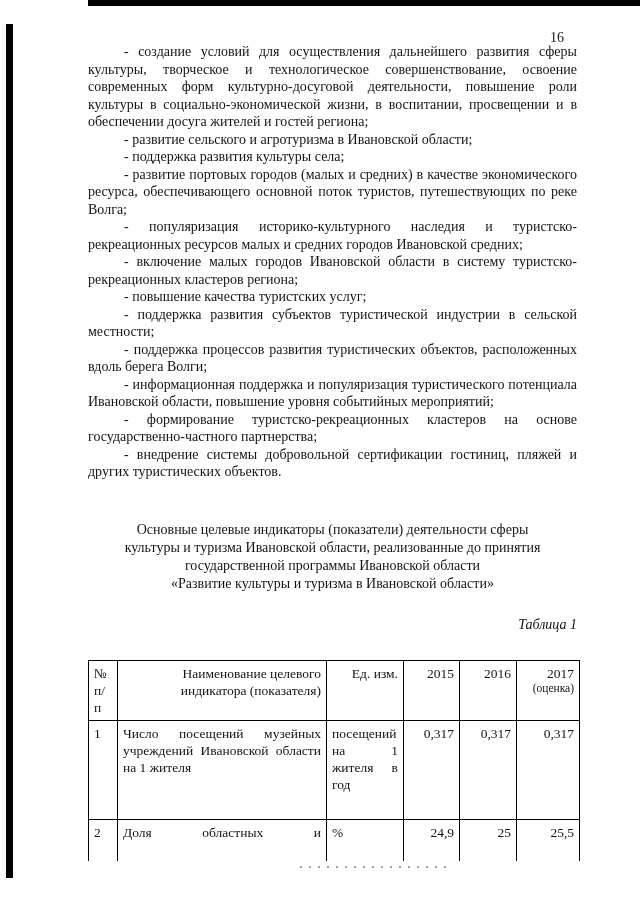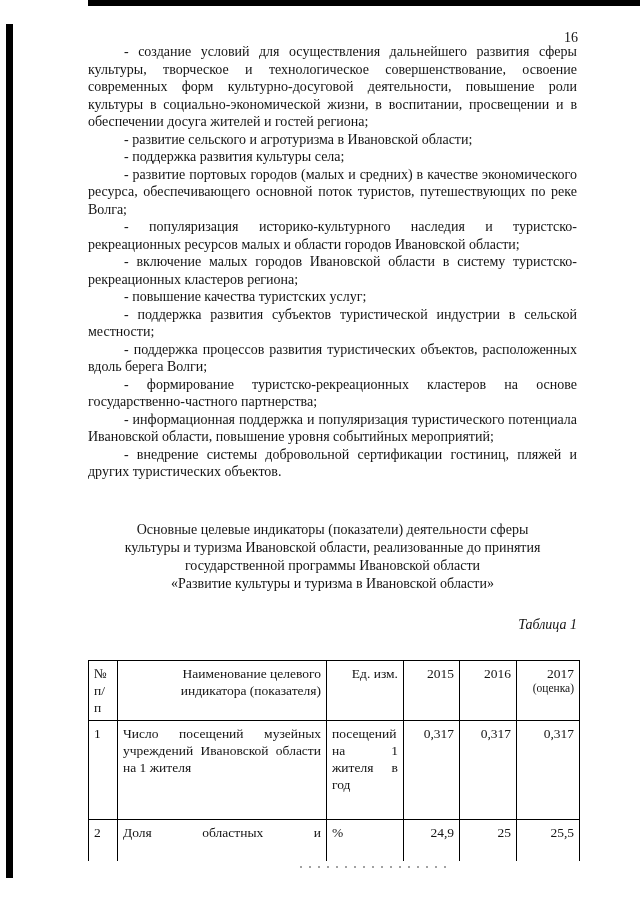--- a/index.html
+++ b/index.html
@@ -18,21 +18,21 @@
   }
   .scan-bar-left {
     position:absolute; left:6px; top:24px; width:7px; height:854px; background:#000;
   }
   .scan-noise {
     position:absolute; left:300px; top:866px; width:150px; height:2px;
     background-image:repeating-linear-gradient(90deg,#555 0 2px,transparent 2px 9px);
     opacity:.55;
   }
   .page-number {
-    position:absolute; top:30px; right:62px; font-size:14px;
+    position:absolute; top:30px; right:76px; font-size:14px;
   }
   .content {
     position:absolute; left:88px; top:43px; width:489px;
   }
   .para {
     font-size:14px; line-height:17.5px;
     text-align:justify; text-indent:36px;
   }
   .heading {
     margin-top:40px;
@@ -70,27 +70,27 @@
   <div class="scan-noise"></div>
 
   <div class="page-number">16</div>
 
   <div class="content">
 
     <p class="para">- создание условий для осуществления дальнейшего развития сферы культуры, творческое и технологическое совершенствование, освоение современных форм культурно-досуговой деятельности, повышение роли культуры в социально-экономической жизни, в воспитании, просвещении и в обеспечении досуга жителей и гостей региона;</p>
     <p class="para">- развитие сельского и агротуризма в Ивановской области;</p>
     <p class="para">- поддержка развития культуры села;</p>
     <p class="para">- развитие портовых городов (малых и средних) в качестве экономического ресурса, обеспечивающего основной поток туристов, путешествующих по реке Волга;</p>
-    <p class="para">- популяризация историко-культурного наследия и туристско-рекреационных ресурсов малых и области городов Ивановской области;</p>
+    <p class="para">- популяризация историко-культурного наследия и туристско-рекреационных ресурсов малых и средних городов Ивановской средних;</p>
     <p class="para">- включение малых городов Ивановской области в систему туристско-рекреационных кластеров региона;</p>
     <p class="para">- повышение качества туристских услуг;</p>
     <p class="para">- поддержка развития субъектов туристической индустрии в сельской местности;</p>
     <p class="para">- поддержка процессов развития туристических объектов, расположенных вдоль берега Волги;</p>
+    <p class="para">- информационная поддержка и популяризация туристического потенциала Ивановской области, повышение уровня событийных мероприятий;</p>
     <p class="para">- формирование туристско-рекреационных кластеров на основе государственно-частного партнерства;</p>
-    <p class="para">- информационная поддержка и популяризация туристического потенциала Ивановской области, повышение уровня событийных мероприятий;</p>
     <p class="para">- внедрение системы добровольной сертификации гостиниц, пляжей и других туристических объектов.</p>
 
     <div class="heading">Основные целевые индикаторы (показатели) деятельности сферы
 культуры и туризма Ивановской области, реализованные до принятия
 государственной программы Ивановской области
 «Развитие культуры и туризма в Ивановской области»</div>
 
     <div class="table-caption">Таблица 1</div>
 
     <table class="data">

